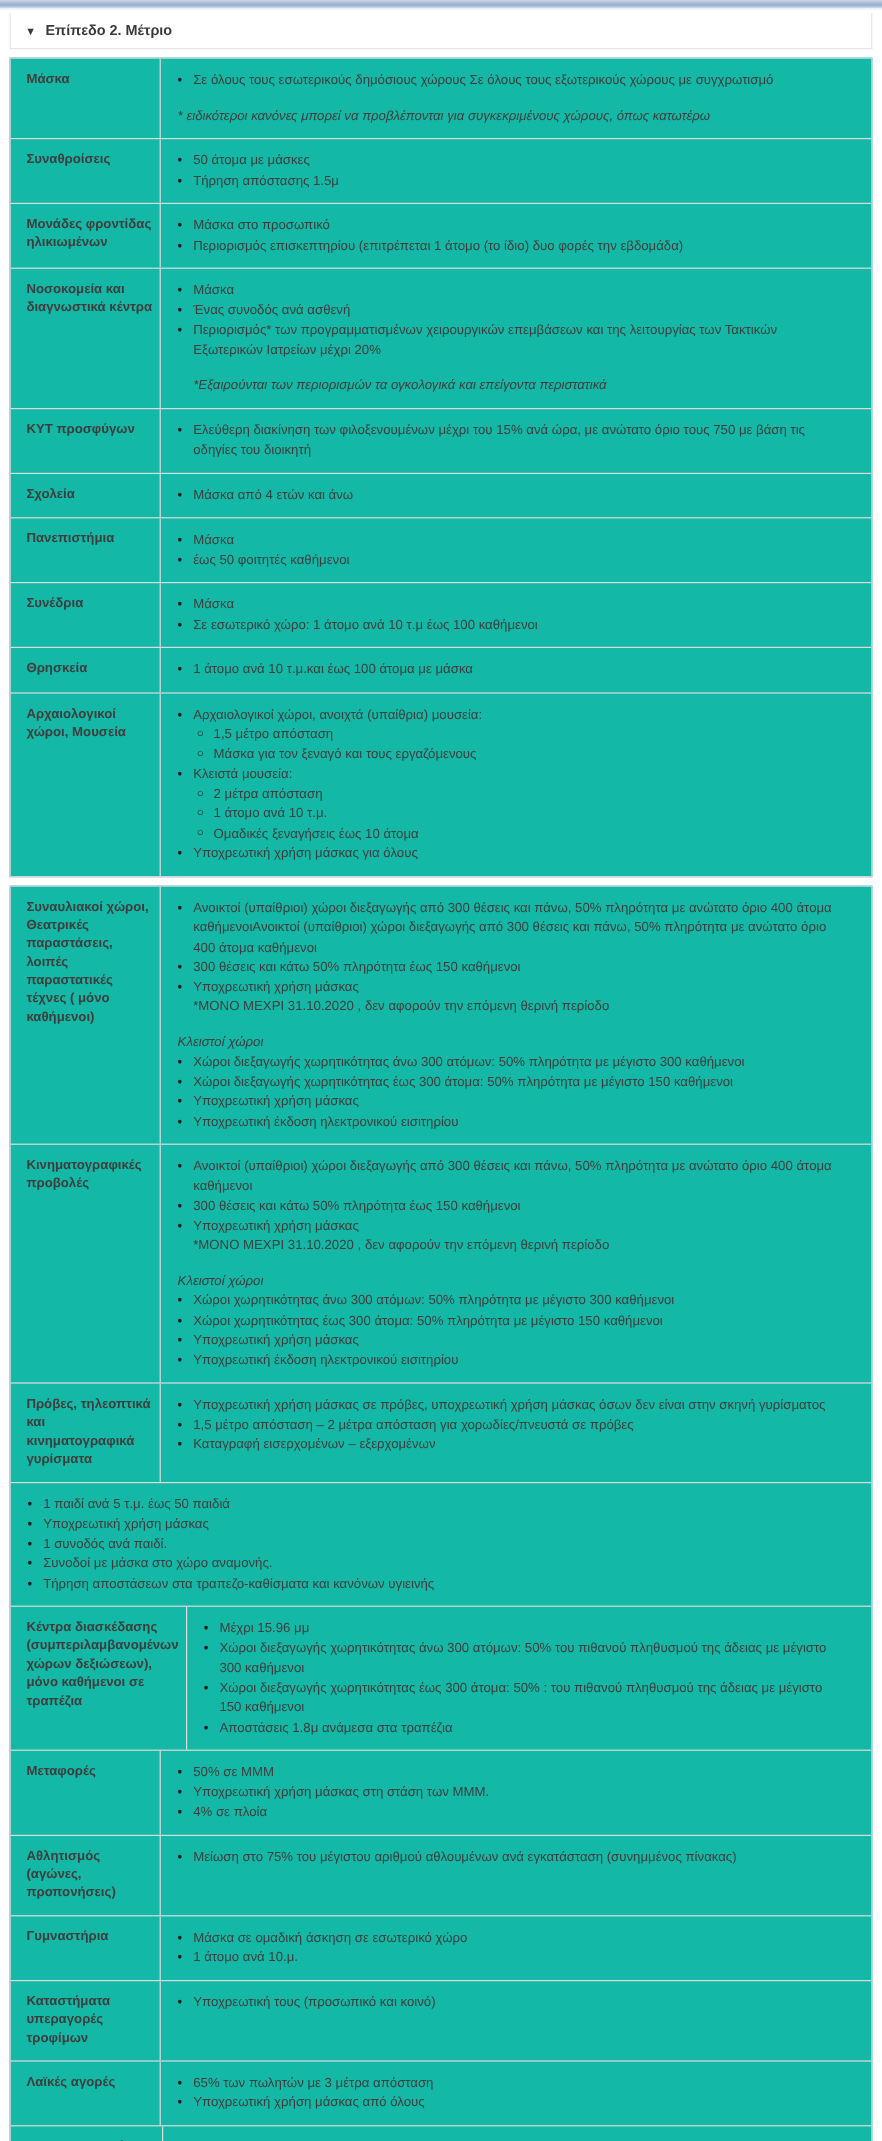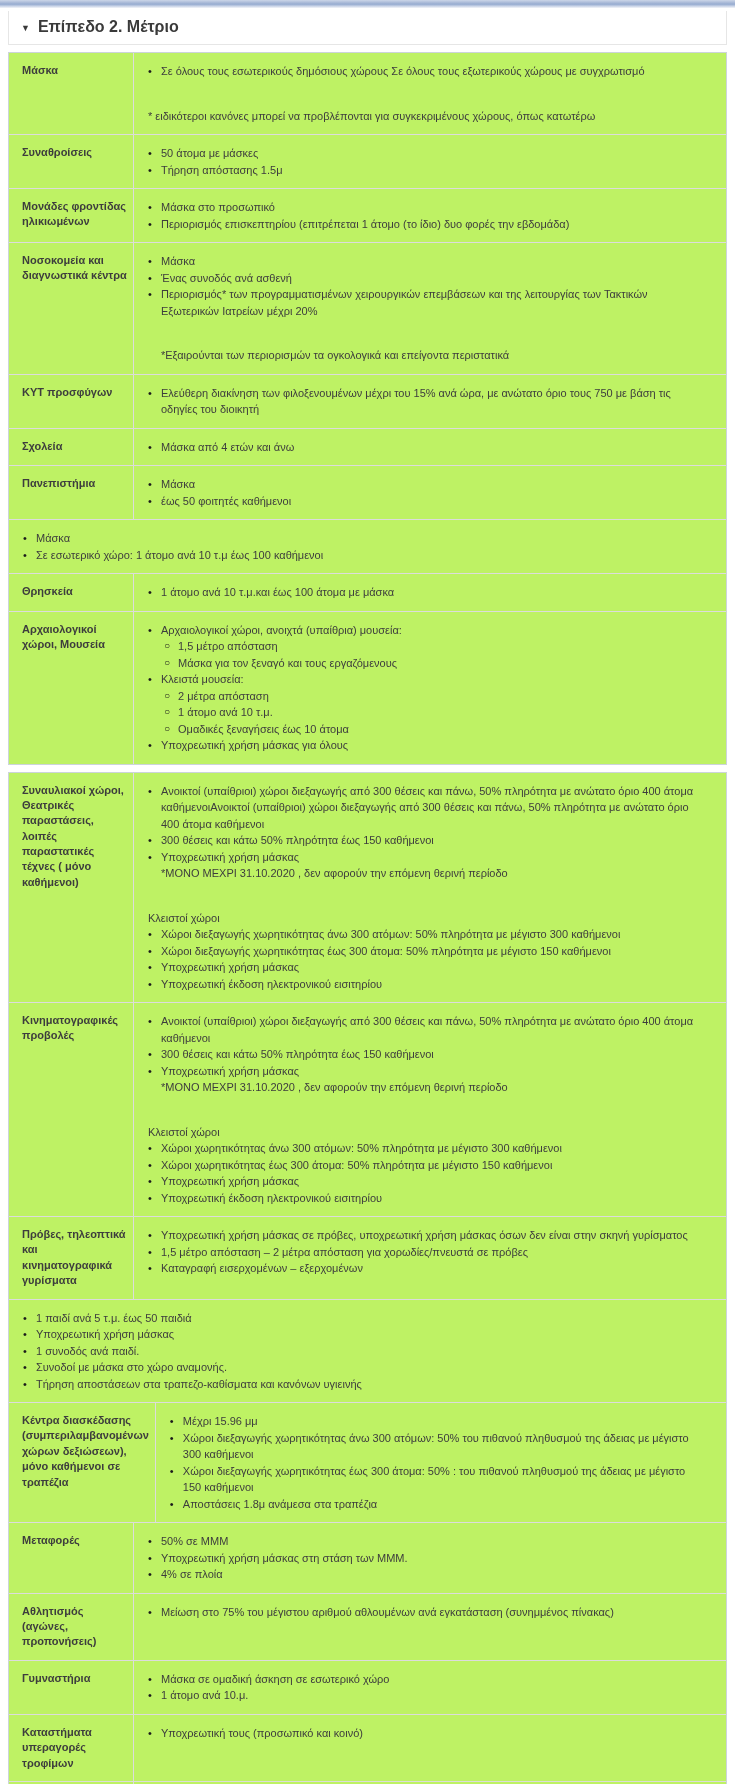--- a/index.html
+++ b/index.html
@@ -31,28 +31,28 @@
     gap: 8px;
     cursor: pointer;
   }
   .accordion-header .caret {
     font-size: 9px;
     color: #3a3a3a;
     line-height: 1;
     transform: translateY(1px);
   }
   .accordion-header .title {
-    font-size: 16px;
+    font-size: 12px;
     font-weight: bold;
     color: #3a3a3a;
   }
   .tables-wrap { margin: 0 8px; }
   .measures-table {
     border: 1px solid #ccd4da;
-    background: #bef264;
+    background: #14b8a6;
     margin-bottom: 7px;
   }
   .trow { display: flex; border-top: 1px solid #dcdcdc; }
   .trow:first-child { border-top: none; }
   .tlabel {
     flex: 0 0 105px;
     padding: 10px 6px 10px 13px;
     border-right: 1px solid #dcdcdc;
     font-weight: bold;
     font-size: 11px;
@@ -64,21 +64,21 @@
     min-width: 0;
     padding: 10px 20px 10px 14px;
     font-size: 11px;
     line-height: 1.5;
   }
   .item { position: relative; }
   .item.bullet { padding-left: 13px; }
   .item.circle { padding-left: 30px; }
   .item.note { padding-left: 0; }
   .item.note_indent { padding-left: 13px; }
-  .item.gap { margin-top: 28px; }
+  .item.gap { margin-top: 13px; font-style: italic; }
   .item .marker {
     position: absolute;
     left: 0;
     top: 0;
     width: 12px;
     color: #1a1a1a;
   }
   .item.circle .marker { left: 16px; font-size: 10px; }
 </style>
 </head>
@@ -137,20 +137,21 @@
           </div>
         </div>
         <div class="trow">
           <div class="tlabel">Πανεπιστήμια</div>
           <div class="tcontent">
             <div class="item bullet"><span class="marker">•</span><span>Μάσκα</span></div>
             <div class="item bullet"><span class="marker">•</span><span>έως 50 φοιτητές καθήμενοι</span></div>
           </div>
         </div>
         <div class="trow">
+          <div class="tlabel">Συνέδρια</div>
           <div class="tcontent">
             <div class="item bullet"><span class="marker">•</span><span>Μάσκα</span></div>
             <div class="item bullet"><span class="marker">•</span><span>Σε εσωτερικό χώρο: 1 άτομο ανά 10 τ.μ έως 100 καθήμενοι</span></div>
           </div>
         </div>
         <div class="trow">
           <div class="tlabel">Θρησκεία</div>
           <div class="tcontent">
             <div class="item bullet"><span class="marker">•</span><span>1 άτομο ανά 10 τ.μ.και έως 100 άτομα με μάσκα</span></div>
           </div>

